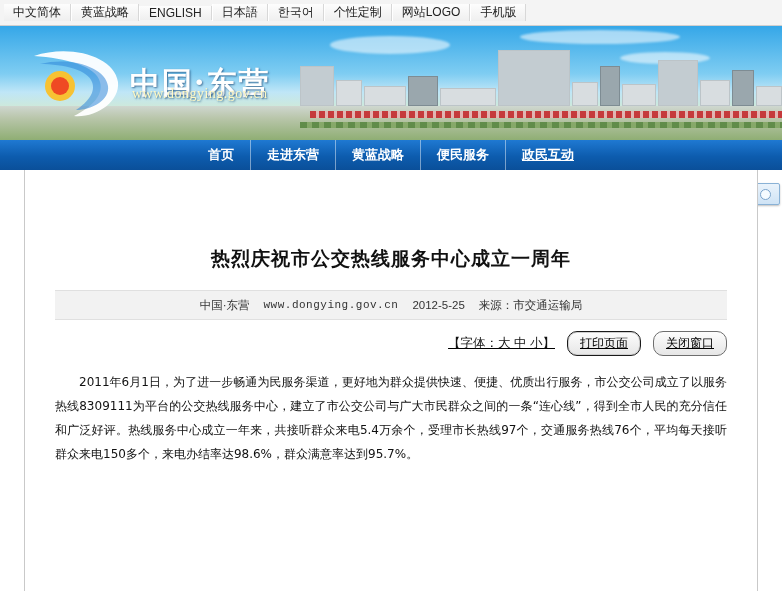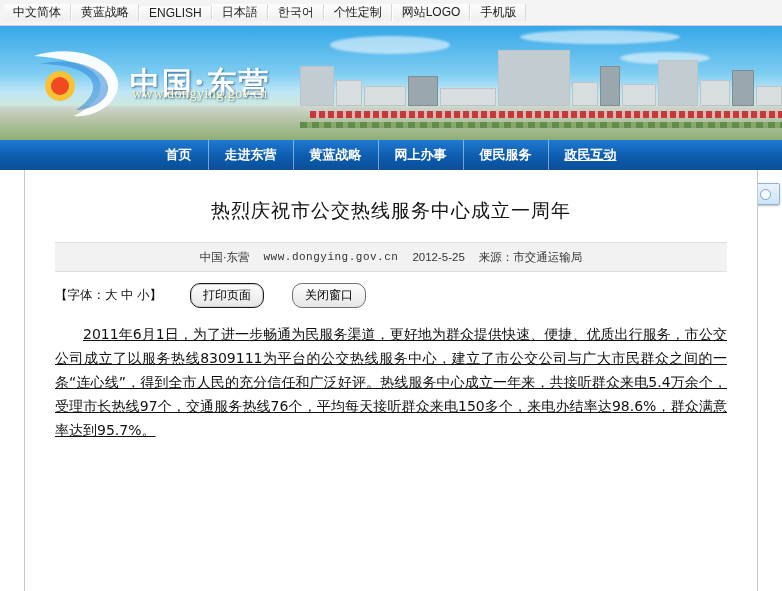--- a/index.html
+++ b/index.html
@@ -185,25 +185,26 @@
     border-left: 1px solid #c9c9c9;
     border-right: 1px solid #c9c9c9;
     box-sizing: border-box;
     padding: 22px 30px 0 30px;
     height: 421px;
     overflow: hidden;
   }
   .article-title {
     text-align: center;
     font-size: 19px;
-    font-weight: normal;
+    font-weight: bold;
     color: #111;
     font-family: "DejaVu Sans", "Liberation Sans", sans-serif;
     padding: 6px 0 18px 0;
     letter-spacing: 1px;
+    margin-top: 48px;
   }
   .meta {
     background: #f2f2f2;
     border-top: 1px solid #e0e0e0;
     border-bottom: 1px solid #e0e0e0;
     height: 28px;
     display: flex;
     align-items: center;
     justify-content: center;
     gap: 14px;
@@ -211,47 +212,47 @@
     color: #333;
   }
   .meta .url {
     font-family: "Liberation Mono", monospace;
     font-size: 11px;
     letter-spacing: .5px;
   }
   .toolsrow {
     display: flex;
     align-items: center;
-    justify-content: flex-start;
-    gap: 28px;
+    justify-content: flex-end;
+    gap: 12px;
     padding: 11px 0 14px 0;
     font-size: 12.5px;
+    text-decoration: underline;
   }
   .toolsrow .fontsize { color: #111; }
   .btn {
     border: 1px solid #6e6e6e;
     background: linear-gradient(#fdfdfd,#e6e6e6);
     padding: 3px 12px;
     font-size: 12px;
     color: #000;
     border-radius: 10px;
     cursor: pointer;
     font-family: "Liberation Sans", sans-serif;
   }
   .btn.print { border-color: #1a1a1a; box-shadow: 0 0 0 1px #cfcfcf inset; }
 
   .body-text p {
     margin: 0 0 6px 0;
-    font-size: 14px;
+    font-size: 12px;
     line-height: 24px;
     color: #111;
     text-indent: 2em;
     text-align: justify;
     font-family: "DejaVu Sans", "Liberation Sans", sans-serif;
-    text-decoration: underline;
   }
 </style>
 </head>
 <body>
 
 <div class="topbar">
   <div class="lang">中文简体</div>
   <div class="lang">黄蓝战略</div>
   <div class="lang">ENGLISH</div>
   <div class="lang">日本語</div>
@@ -296,21 +297,20 @@
     </div>
     <div class="logo-title">中国·东营</div>
   </div>
   <div class="logo-url">www.dongying.gov.cn</div>
 </div>
 
 <div class="nav">
   <a href="#">首页</a>
   <a href="#">走进东营</a>
   <a href="#">黄蓝战略</a>
-  <a href="#">网上办事</a>
   <a href="#">便民服务</a>
   <a href="#">政民互动</a>
 </div>
 
 <div class="ime">
   <span class="ime-box">方</span>
   <span class="ime-btn">中</span>
   <span class="moon"></span>
   <span class="dot"></span>
 </div>

